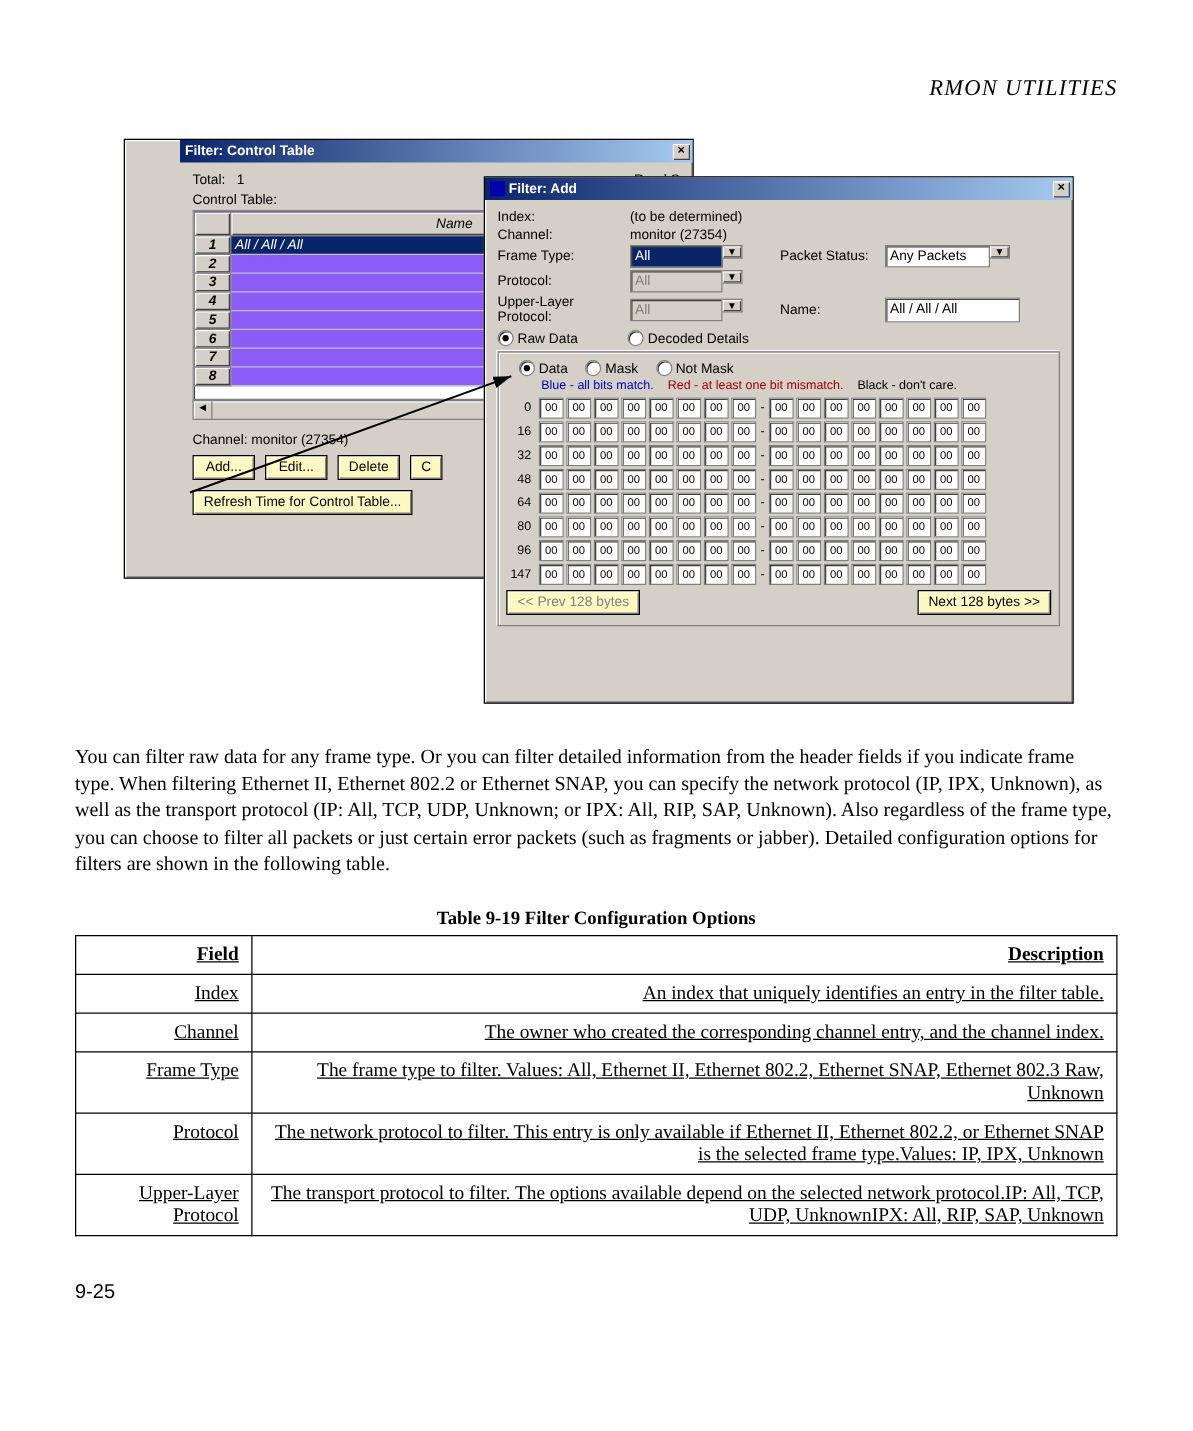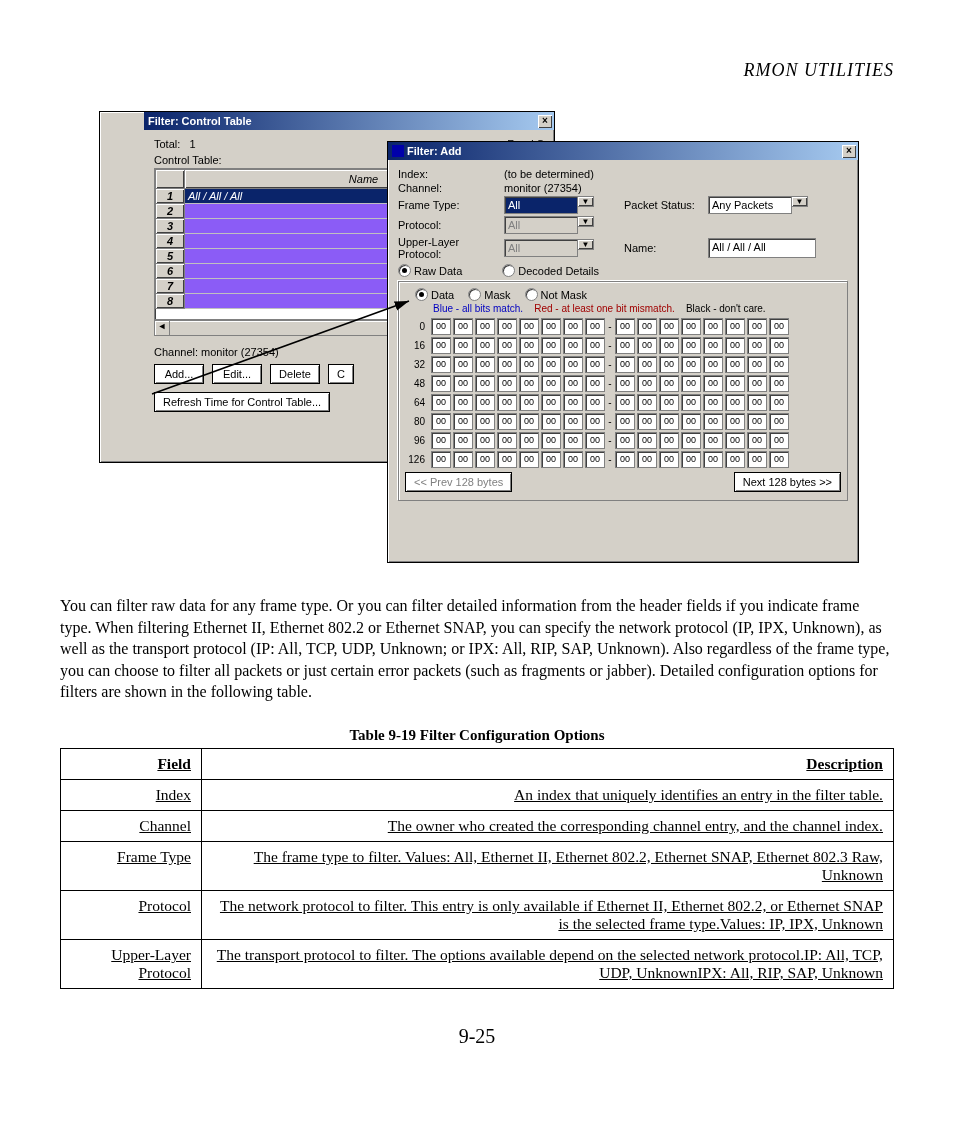--- a/index.html
+++ b/index.html
@@ -63,21 +63,21 @@
   }
   .winbody { padding: 8px 10px 10px 10px; }
   .lbl { color:#000; font-size:11px; }
   .row { display:flex; align-items:center; margin-bottom:2px; gap:6px;}
   .sunken {
     background:#fff;
     border:1px solid #808080;
     box-shadow: inset 1px 1px 0 #404040, 1px 1px 0 #fff;
   }
   .btn {
-    background:#ffffff;
+    background:#fef9c3;
     border:1px solid #000;
     box-shadow: inset 1px 1px 0 #fff, inset -1px -1px 0 #808080;
     font-size:11px;
     font-family:Tahoma,Arial,sans-serif;
     padding: 1px 8px;
     min-width:50px;
     text-align:center;
     height:20px;
     line-height:16px;
   }
@@ -193,24 +193,24 @@
   .doc-table th, .doc-table td {
     border:1px solid #000;
     padding:6px 10px;
     text-align:right;
     vertical-align:top;
     text-decoration:underline;
   }
   .doc-table th { font-weight:bold;}
   .doc-table td.fcol { width:120px;}
   .pgnum {
-    text-align:center;
-    font-size:20px;
+    text-align:left;
+    font-size:16px;
     margin-top:36px;
-    font-family: Liberation Serif, serif;
+    font-family: Liberation Sans, sans-serif;
   }
 </style>
 </head>
 <body>
 
 <div class="page">
 
   <div class="header-right">RMON UTILITIES</div>
 
   <div class="screenshot-area">
@@ -506,21 +506,21 @@
                 <div class="hexcell">00</div>
                 <div class="hexcell">00</div>
                 <div class="hexcell">00</div>
                 <div class="hexcell">00</div>
                 <div class="hexcell">00</div>
                 <div class="hexcell">00</div>
                 <div class="hexcell">00</div>
                 <div class="hexcell">00</div>
               </div>
               <div class="hexrow">
-                <div class="hexlbl">126</div>
+                <div class="hexlbl">147</div>
                 <div class="hexcell">00</div>
                 <div class="hexcell">00</div>
                 <div class="hexcell">00</div>
                 <div class="hexcell">00</div>
                 <div class="hexcell">00</div>
                 <div class="hexcell">00</div>
                 <div class="hexcell">00</div>
                 <div class="hexcell">00</div>
                 <div class="hexsep">-</div>
                 <div class="hexcell">00</div>

